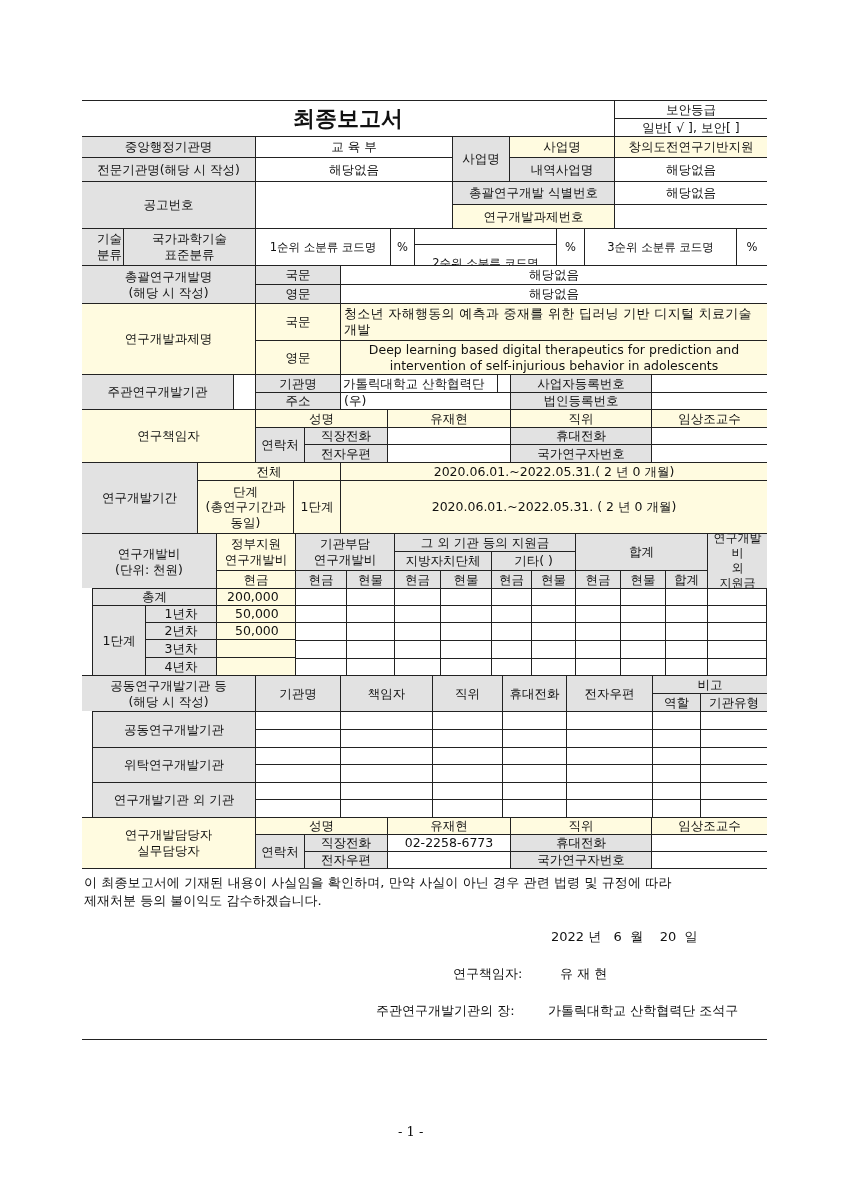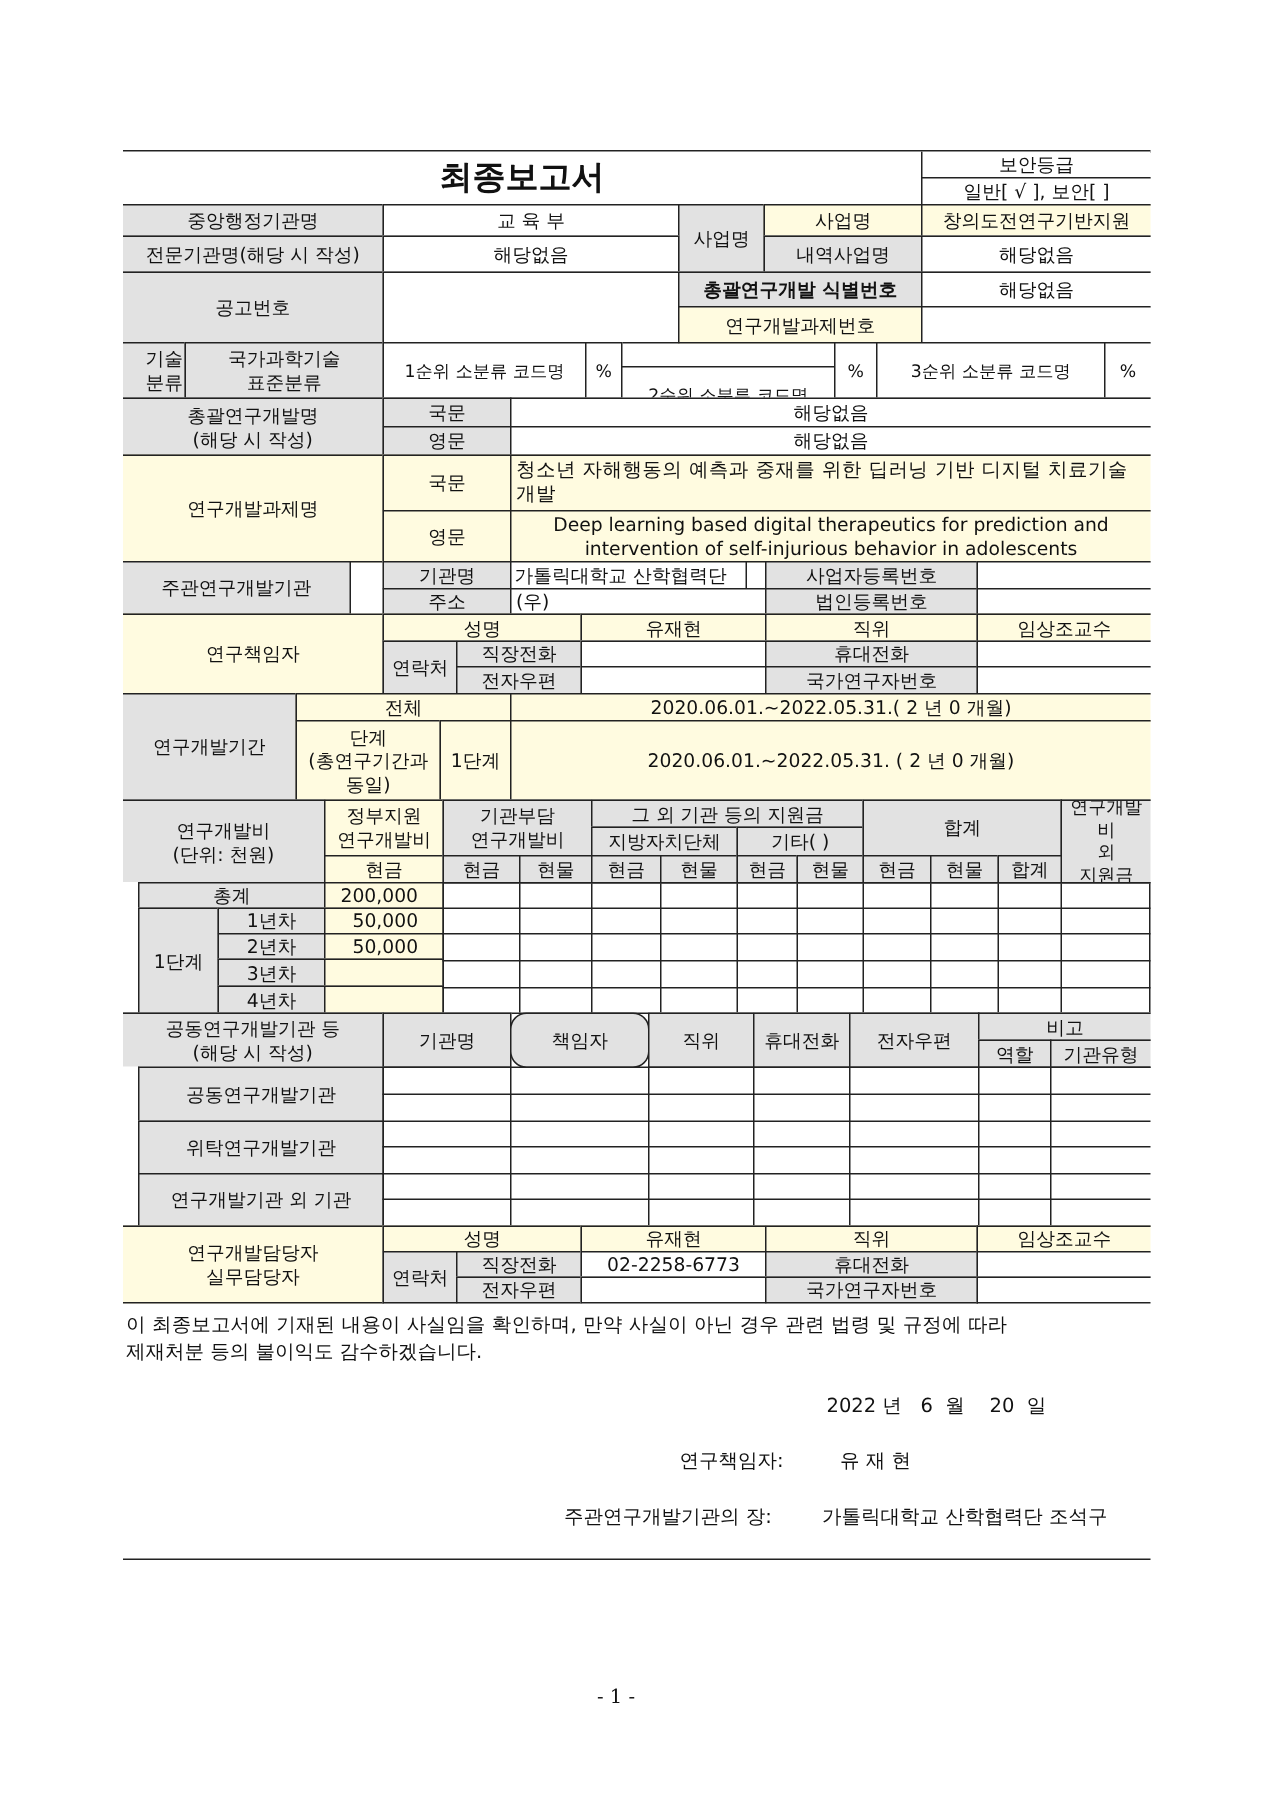--- a/index.html
+++ b/index.html
@@ -28,21 +28,21 @@
 <div class="c y" style="left:509px;top:136px;width:106px;height:22px;">사업명</div>
 <div class="c y" style="left:614px;top:136px;width:153px;height:22px;border-right:none;">창의도전연구기반지원</div>
 
 <div class="c g" style="left:82px;top:157px;width:174px;height:25px;border-left:none;">전문기관명(해당 시 작성)</div>
 <div class="c w" style="left:255px;top:157px;width:198px;height:25px;">해당없음</div>
 <div class="c g" style="left:509px;top:157px;width:106px;height:25px;">내역사업명</div>
 <div class="c w" style="left:614px;top:157px;width:153px;height:25px;border-right:none;">해당없음</div>
 
 <div class="c g" style="left:82px;top:181px;width:174px;height:48px;border-left:none;">공고번호</div>
 <div class="c w" style="left:255px;top:181px;width:198px;height:48px;"></div>
-<div class="c g" style="left:452px;top:181px;width:163px;height:24px;font-weight:bold;">총괄연구개발 식별번호</div>
+<div class="c g" style="left:452px;top:181px;width:163px;height:24px;">총괄연구개발 식별번호</div>
 <div class="c w" style="left:614px;top:181px;width:153px;height:24px;border-right:none;">해당없음</div>
 <div class="c y" style="left:452px;top:204px;width:163px;height:25px;">연구개발과제번호</div>
 <div class="c w" style="left:614px;top:204px;width:153px;height:25px;border-right:none;"></div>
 
 <div class="c g wrap" style="left:82px;top:228px;width:42px;height:38px;border-left:none;white-space:pre-line;padding-left:14px;">기술
 분류</div>
 <div class="c g wrap" style="left:123px;top:228px;width:133px;height:38px;white-space:pre-line;">국가과학기술
 표준분류</div>
 <div class="c w" style="left:255px;top:228px;width:136px;height:38px;font-size:11.5px;">1순위 소분류 코드명</div>
 <div class="c w" style="left:390px;top:228px;width:25px;height:38px;font-size:11.5px;">%</div>
@@ -145,21 +145,21 @@
     linear-gradient(#222,#222),linear-gradient(#222,#222),linear-gradient(#222,#222),linear-gradient(#222,#222);
   background-size:1px 100%,1px 100%,1px 100%,1px 100%,1px 100%,1px 100%,1px 100%,1px 100%,1px 100%,1px 100%,1px 100%,
     100% 1px,100% 1px,100% 1px,100% 1px;
   background-position:0 0,51px 0,99px 0,145px 0,196px 0,236px 0,280px 0,325px 0,370px 0,412px 0,471px 0,
     0 16px,0 33px,0 51px,0 69px;
   background-repeat:no-repeat;"></div>
 
 <div class="c g wrap" style="left:82px;top:675px;width:174px;height:37px;border-left:none;border-bottom:none;white-space:pre-line;">공동연구개발기관 등
 (해당 시 작성)</div>
 <div class="c g" style="left:255px;top:675px;width:86px;height:37px;">기관명</div>
-<div class="c g" style="left:340px;top:675px;width:93px;height:37px;border-radius:11px;">책임자</div>
+<div class="c g" style="left:340px;top:675px;width:93px;height:37px;">책임자</div>
 <div class="c g" style="left:432px;top:675px;width:71px;height:37px;">직위</div>
 <div class="c g" style="left:502px;top:675px;width:65px;height:37px;">휴대전화</div>
 <div class="c g" style="left:566px;top:675px;width:87px;height:37px;">전자우편</div>
 <div class="c g" style="left:652px;top:675px;width:115px;height:19px;border-right:none;">비고</div>
 <div class="c g" style="left:652px;top:693px;width:49px;height:19px;">역할</div>
 <div class="c g" style="left:700px;top:693px;width:67px;height:19px;border-right:none;">기관유형</div>
 
 <div class="c w" style="left:82px;top:711px;width:11px;height:107px;border-left:none;border-top:none;"></div>
 <div class="c g" style="left:92px;top:711px;width:164px;height:37px;">공동연구개발기관</div>
 <div class="c g" style="left:92px;top:747px;width:164px;height:36px;">위탁연구개발기관</div>

